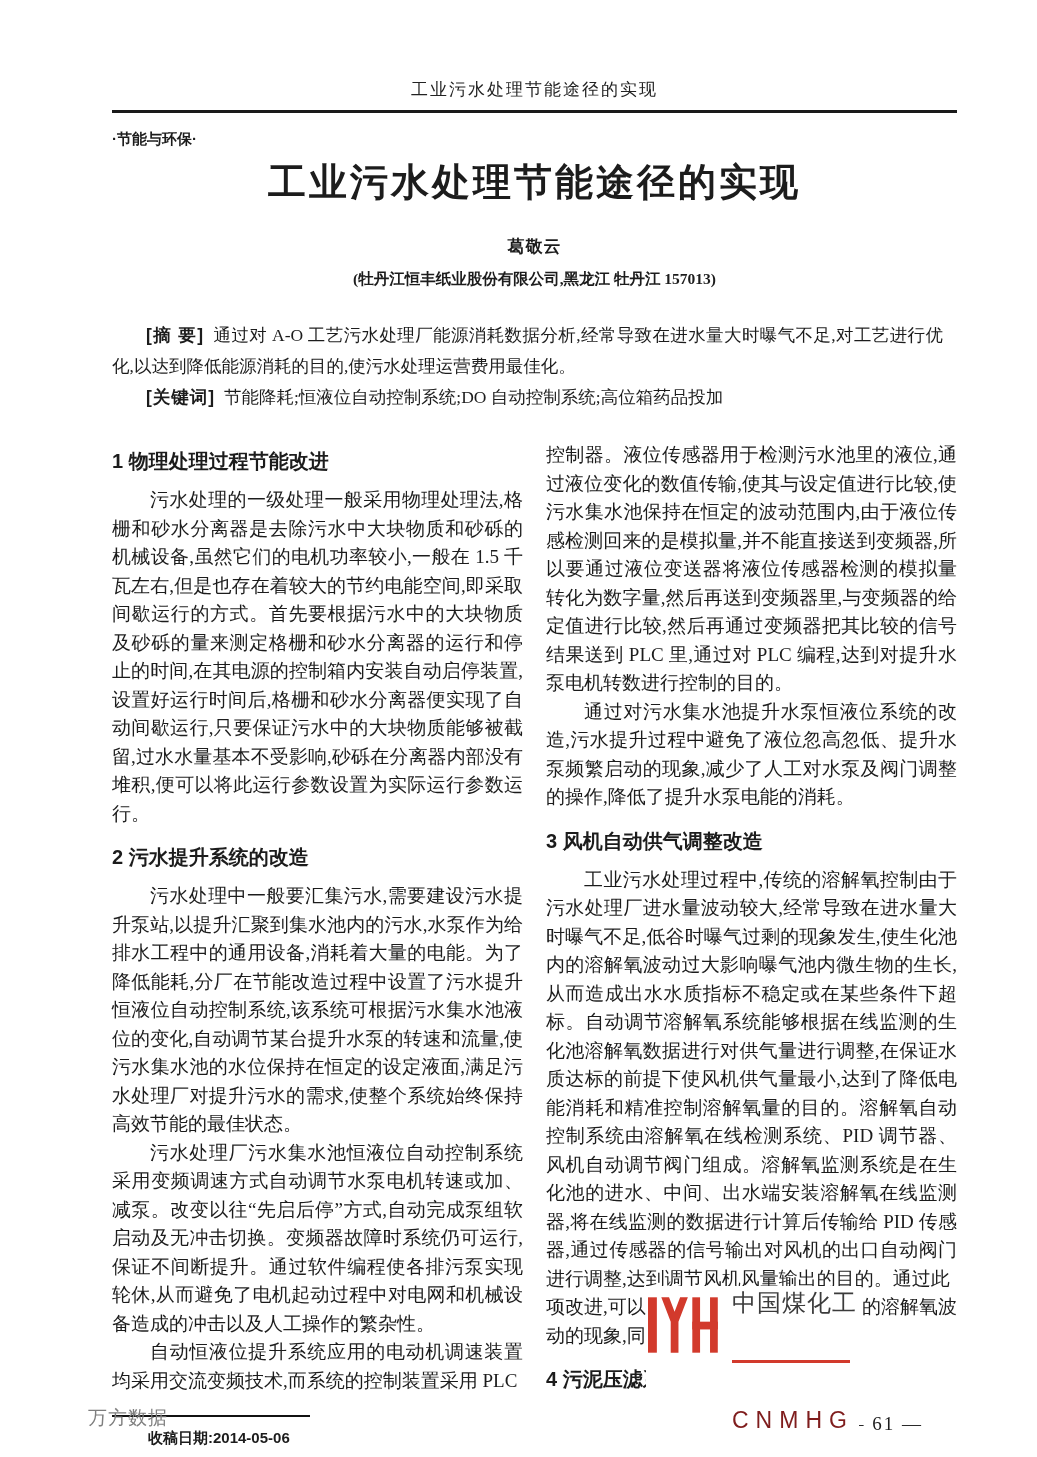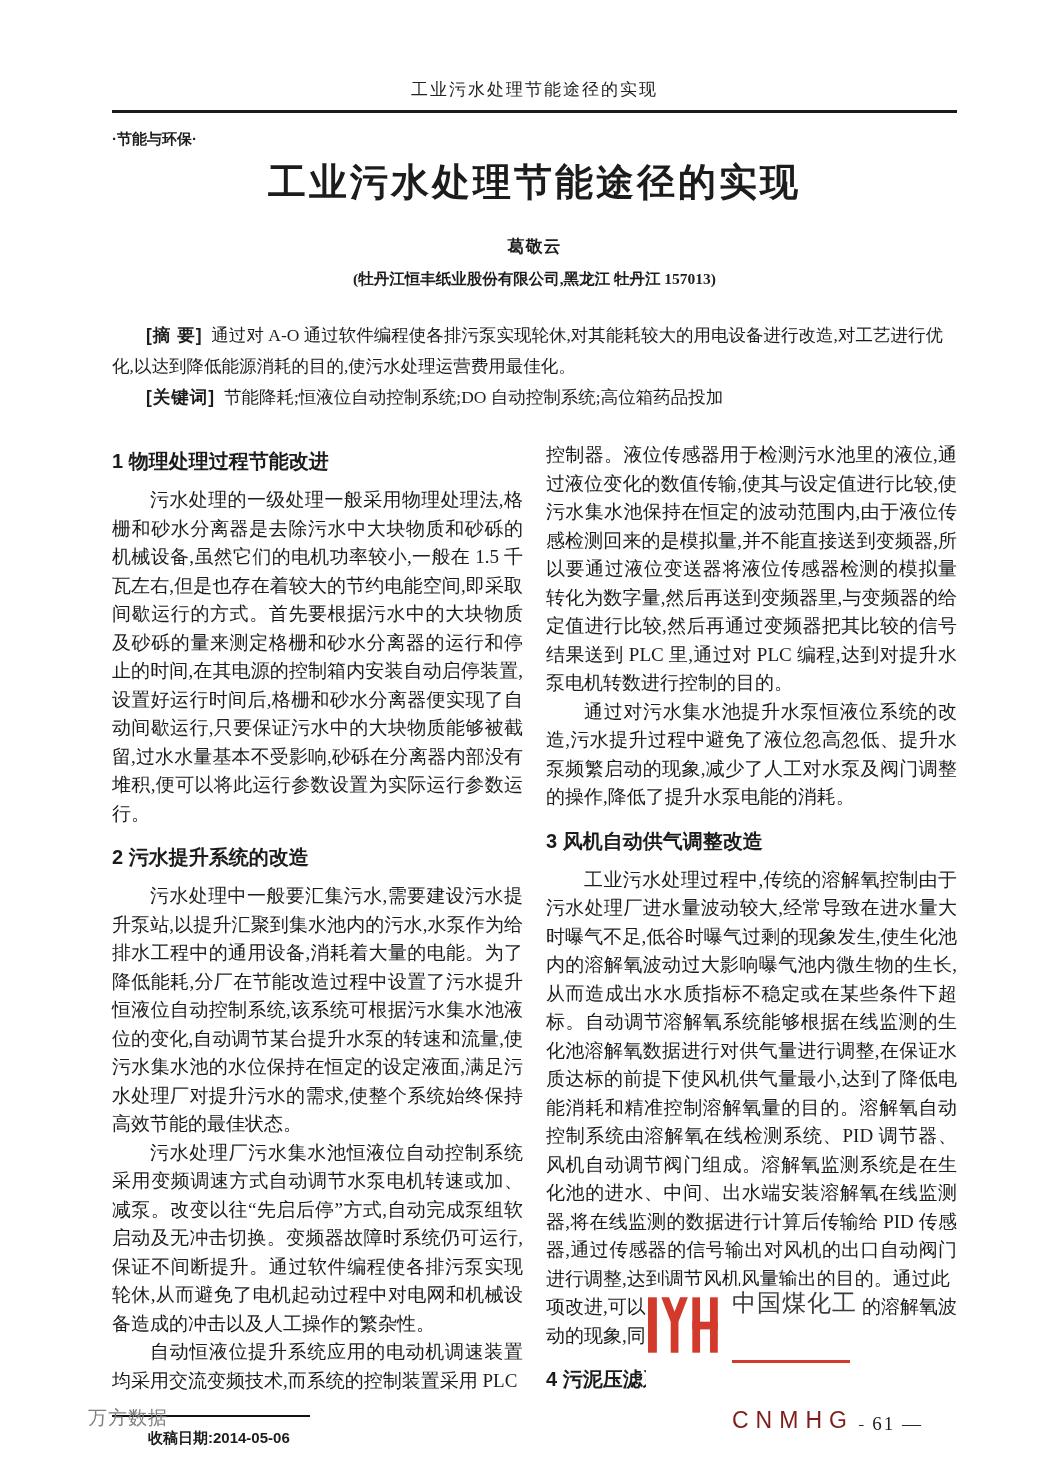--- a/index.html
+++ b/index.html
@@ -157,21 +157,21 @@
 
   <div class="running-head">工业污水处理节能途径的实现</div>
   <hr class="head-rule">
 
   <div class="column-tag">·节能与环保·</div>
 
   <h1 class="paper-title">工业污水处理节能途径的实现</h1>
   <div class="author">葛敬云</div>
   <div class="affiliation">(牡丹江恒丰纸业股份有限公司,黑龙江 牡丹江 157013)</div>
 
-  <p class="abstract"><span class="lead-indent"></span><span class="meta-label">[摘  要]</span>&nbsp;&nbsp;<span>通过对 A-O 通过软件编程使各排污泵实现轮休,对其能耗较大的用电设备进行改造,对工艺进行优化,以达到降低能源消耗的目的,使污水处理运营费用最佳化。</span></p>
+  <p class="abstract"><span class="lead-indent"></span><span class="meta-label">[摘  要]</span>&nbsp;&nbsp;<span>通过对 A-O 工艺污水处理厂能源消耗数据分析,经常导致在进水量大时曝气不足,对工艺进行优化,以达到降低能源消耗的目的,使污水处理运营费用最佳化。</span></p>
 
   <p class="keywords"><span class="lead-indent"></span><span class="meta-label">[关键词]</span>&nbsp;&nbsp;<span>节能降耗;恒液位自动控制系统;DO 自动控制系统;高位箱药品投加</span></p>
 
   <div class="columns">
 
     <div class="col">
       <h3 class="first">1  物理处理过程节能改进</h3>
       <p>污水处理的一级处理一般采用物理处理法,格栅和砂水分离器是去除污水中大块物质和砂砾的机械设备,虽然它们的电机功率较小,一般在 1.5 千瓦左右,但是也存在着较大的节约电能空间,即采取间歇运行的方式。首先要根据污水中的大块物质及砂砾的量来测定格栅和砂水分离器的运行和停止的时间,在其电源的控制箱内安装自动启停装置,设置好运行时间后,格栅和砂水分离器便实现了自动间歇运行,只要保证污水中的大块物质能够被截留,过水水量基本不受影响,砂砾在分离器内部没有堆积,便可以将此运行参数设置为实际运行参数运行。</p>
       <h3>2  污水提升系统的改造</h3>
       <p>污水处理中一般要汇集污水,需要建设污水提升泵站,以提升汇聚到集水池内的污水,水泵作为给排水工程中的通用设备,消耗着大量的电能。为了降低能耗,分厂在节能改造过程中设置了污水提升恒液位自动控制系统,该系统可根据污水集水池液位的变化,自动调节某台提升水泵的转速和流量,使污水集水池的水位保持在恒定的设定液面,满足污水处理厂对提升污水的需求,使整个系统始终保持高效节能的最佳状态。</p>

